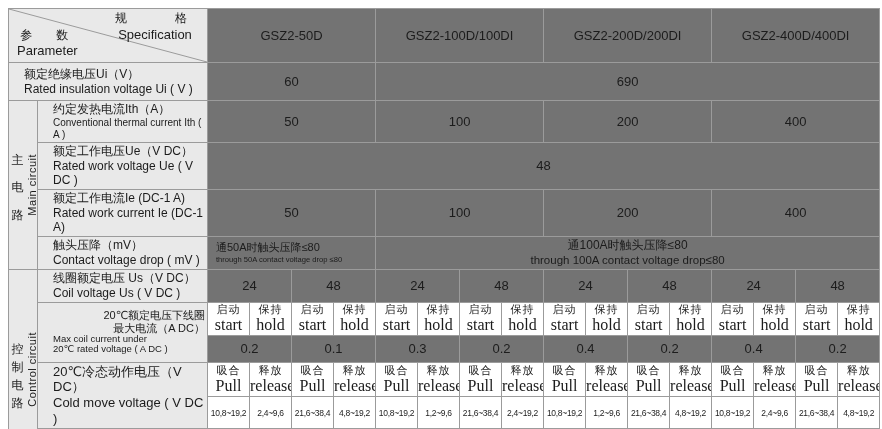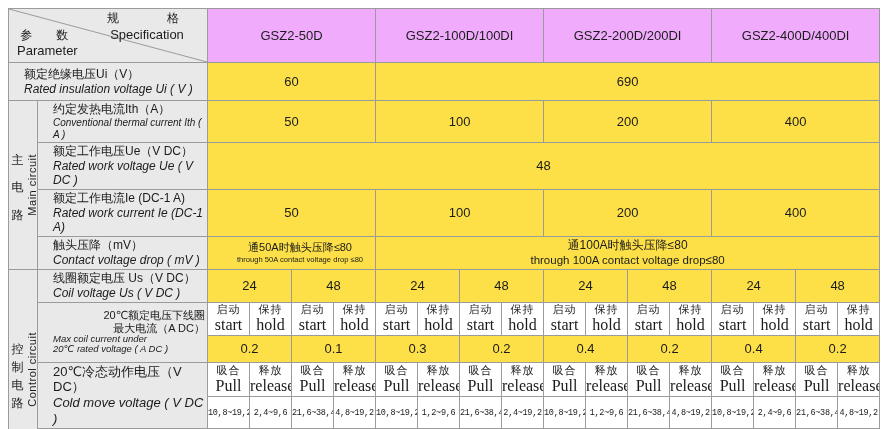--- a/index.html
+++ b/index.html
@@ -6,46 +6,46 @@
   body{width:882px;height:429px;overflow:hidden;
        font-family:"Liberation Sans","DejaVu Sans",sans-serif;color:#1c1c1c;}
   table.spec{border-collapse:collapse;table-layout:fixed;width:872px;margin:8px 0 0 8px;
              border:1px solid #8f8f8f;}
   td{border:1px solid #9b9b9b;padding:0;overflow:hidden;vertical-align:middle;}
   col.c-strip{width:29px;}
   col.c-label{width:170px;}
   col.c-sub{width:42px;}
   tr.r1{height:54px;} tr.r2{height:38px;} tr.r3{height:33px;} tr.r4{height:32px;}
   tr.r5{height:32px;} tr.r6{height:33px;} tr.r7{height:33px;} tr.r8{height:32px;}
-  tr.r9{height:27px;} tr.r10{height:33px;} tr.r11{height:30px;font-family:Liberation Mono, monospace;} tr.r12{height:40px;}
-
-  .hdr{background:#f0abfc;text-align:center;font-size:13px;}
+  tr.r9{height:27px;} tr.r10{height:33px;} tr.r11{height:30px;} tr.r12{height:40px;}
+
+  .hdr{background:#737373;text-align:center;font-size:13px;}
   .lbl{background:#e9e9e9;text-align:left;padding:1px 2px 1px 15px;line-height:1.22;}
   .lbl .cn{font-size:12px;}
-  .lbl .en{font-size:12px;font-style:italic;}
+  .lbl .en{font-size:12px;}
   .lbl .sm{font-size:10px;}
   .lbl4{line-height:1.12;}
   .lbl4 .cn{font-size:11px;text-align:right;}
   .lbl4 .en{font-size:9.5px;}
   .big .cn,.big .en{font-size:13px;}
-  .val{background:#fde047;text-align:center;font-size:13px;margin-top:8px;}
+  .val{background:#737373;text-align:center;font-size:13px;margin-top:8px;}
   .subhdr{background:#fff;text-align:center;line-height:1.18;}
   .subhdr .cn{font-size:11px;letter-spacing:1px;}
   .subhdr .en{font-size:16px;font-family:Liberation Serif, serif;}
   .tiny{background:#fff;text-align:center;font-size:8.5px;letter-spacing:-0.3px;white-space:nowrap;}
-  .drop1{text-align:center;padding-left:17px;line-height:1.25;}
+  .drop1{text-align:left;padding-left:8px;line-height:1.25;}
   .drop1 .cn{font-size:11px;}
   .drop1 .en{font-size:7.6px;}
   .drop2{line-height:1.25;}
   .drop2 .cn{font-size:12px;}
   .drop2 .en{font-size:11.5px;}
 
   .corner{background:#e9e9e9;position:relative;}
   .corner svg{position:absolute;left:0;top:0;width:100%;height:100%;display:block;}
-  .corner-top{position:absolute;top:2px;right:20px;text-align:center;line-height:1.3;}
+  .corner-top{position:absolute;top:2px;right:12px;text-align:center;line-height:1.3;}
   .corner-top .cn{font-size:12px;letter-spacing:8px;}
   .corner-top .en{font-size:13px;letter-spacing:0;}
   .corner-bot{position:absolute;left:8px;bottom:2px;text-align:left;line-height:1.3;}
   .corner-bot .cn{font-size:12px;letter-spacing:6px;text-align:center;}
   .corner-bot .en{font-size:13px;}
 
   .strip{background:#e9e9e9;}
   .strip-wrap{display:flex;flex-direction:row;align-items:center;justify-content:center;gap:0;}
   .strip-main .strip-wrap{height:128px;}
   .strip-ctrl .strip-wrap{height:193px;}

